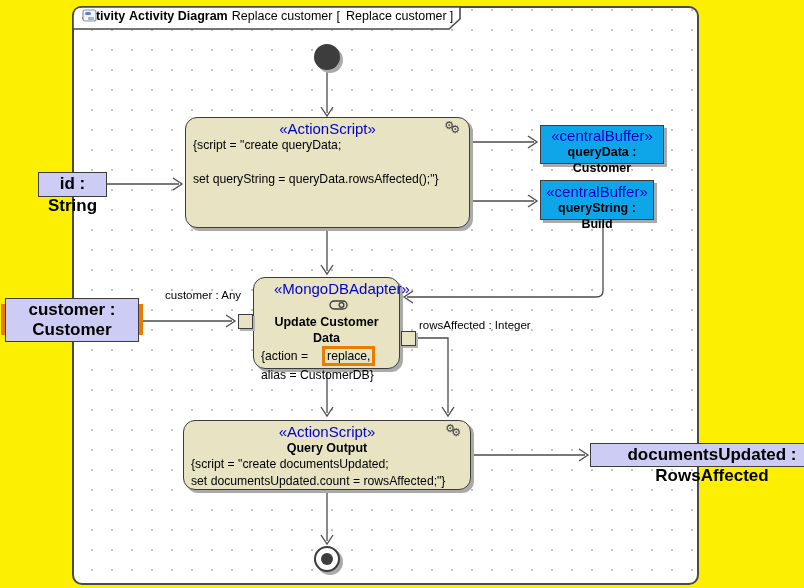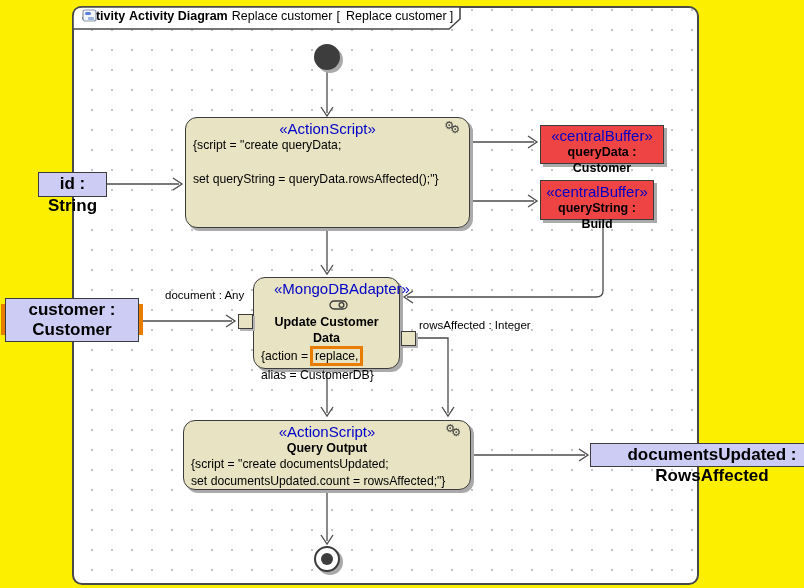--- a/index.html
+++ b/index.html
@@ -21,36 +21,36 @@
   .tab-text .sp{margin-right:4px;}
   .hdr-icon{display:inline-block;vertical-align:-2px;margin:0 3px;}
 
   
   #edges{position:absolute;left:0;top:0;width:804px;height:588px;pointer-events:none;}
   #edges path{stroke:#4b4b4b;stroke-width:1.3;fill:none;}
 
   
   .action{position:absolute;background:#E8E4C3;border:1.5px solid #3c3c3c;border-radius:12px;
     box-shadow:3px 3px 0 #aaaaaa;box-sizing:border-box;}
-  .buffer{position:absolute;background:#ef4444;border:1.5px solid #3c3c3c;
+  .buffer{position:absolute;background:#0ea5e9;border:1.5px solid #3c3c3c;
     box-shadow:3px 3px 0 #aaaaaa;box-sizing:border-box;text-align:center;}
   .param{position:absolute;background:#CCCCF4;border:1.5px solid #3c3c3c;
     box-sizing:border-box;text-align:center;font-weight:bold;font-size:17px;color:#000;}
   .stereo{color:#0000C8;font-size:15px;text-align:center;line-height:16px;}
   .node-name{font-weight:bold;font-size:12.5px;text-align:center;line-height:16px;color:#000;}
   .body-line{font-size:12.2px;line-height:17px;min-height:17px;padding:0 7px;color:#000;white-space:nowrap;}
   .edge-label{position:absolute;font-size:11.5px;color:#000;white-space:nowrap;}
 
   .gears{position:absolute;top:2px;right:5px;font-size:11px;color:#3d3d3d;line-height:10px;}
   .gears .g2{position:relative;left:-4px;top:4px;}
 
   .pin{position:absolute;width:15px;height:15px;background:#E8E4C3;border:1.4px solid #3c3c3c;
     box-shadow:2px 2px 0 #b4b4b4;box-sizing:border-box;}
 
-  .hl-word{border:3px solid #E97D00;padding:0 2px;margin-left:2px;}
+  .hl-word{border:3px solid #E97D00;padding:0 2px;margin-left:14px;}
   #customer-hl{position:absolute;left:1px;top:304px;width:142px;height:31px;
     border:4px solid #E97D00;background:#ffffff;box-sizing:border-box;
     display:flex;align-items:center;justify-content:flex-start;}
   #customer-hl .param{position:relative;padding:1px 5px;}
 
   .initial-node{position:absolute;left:314px;top:44px;width:26px;height:26px;border-radius:50%;
     background:#3d3d3d;box-shadow:3px 3px 0 #aaaaaa;}
   .final-node{position:absolute;left:314px;top:546px;width:26px;height:26px;border-radius:50%;
     background:#ffffff;border:2.2px solid #3c3c3c;box-sizing:border-box;
     box-shadow:3px 3px 0 #aaaaaa;display:flex;align-items:center;justify-content:center;}
@@ -158,21 +158,21 @@
             <circle cx="12.5" cy="5" r="2.4" fill="none" stroke="#3c3c3c" stroke-width="1.3"></circle>
           </svg></span></div>
     <div class="node-name" style="padding:0 11px;">Update Customer Data</div>
     <div class="body-line" style="line-height:21px;min-height:21px;"><span>{action =</span><span class="hl-word">replace,</span></div>
     <div class="body-line">alias = CustomerDB}</div>
   </div>
 
   <div class="pin" style="left:238px;top:314px;"></div>
   <div class="pin" style="left:401px;top:331px;"></div>
 
-  <div class="edge-label" style="left:165px;top:289px;">document : Any</div>
+  <div class="edge-label" style="left:165px;top:289px;">customer : Any</div>
   <div class="edge-label" style="left:419px;top:319px;">rowsAffected : Integer</div>
 
   <div class="action" style="left:183px;top:420px;width:288px;height:70px;padding-top:3px;">
     <div class="gears">
       <span class="g1">⚙</span><span class="g2">⚙</span>
     </div>
     <div class="stereo">«ActionScript»</div>
     <div class="node-name">Query Output</div>
     <div class="body-line">{script = "create documentsUpdated;</div>
     <div class="body-line">set documentsUpdated.count = rowsAffected;"}</div>

